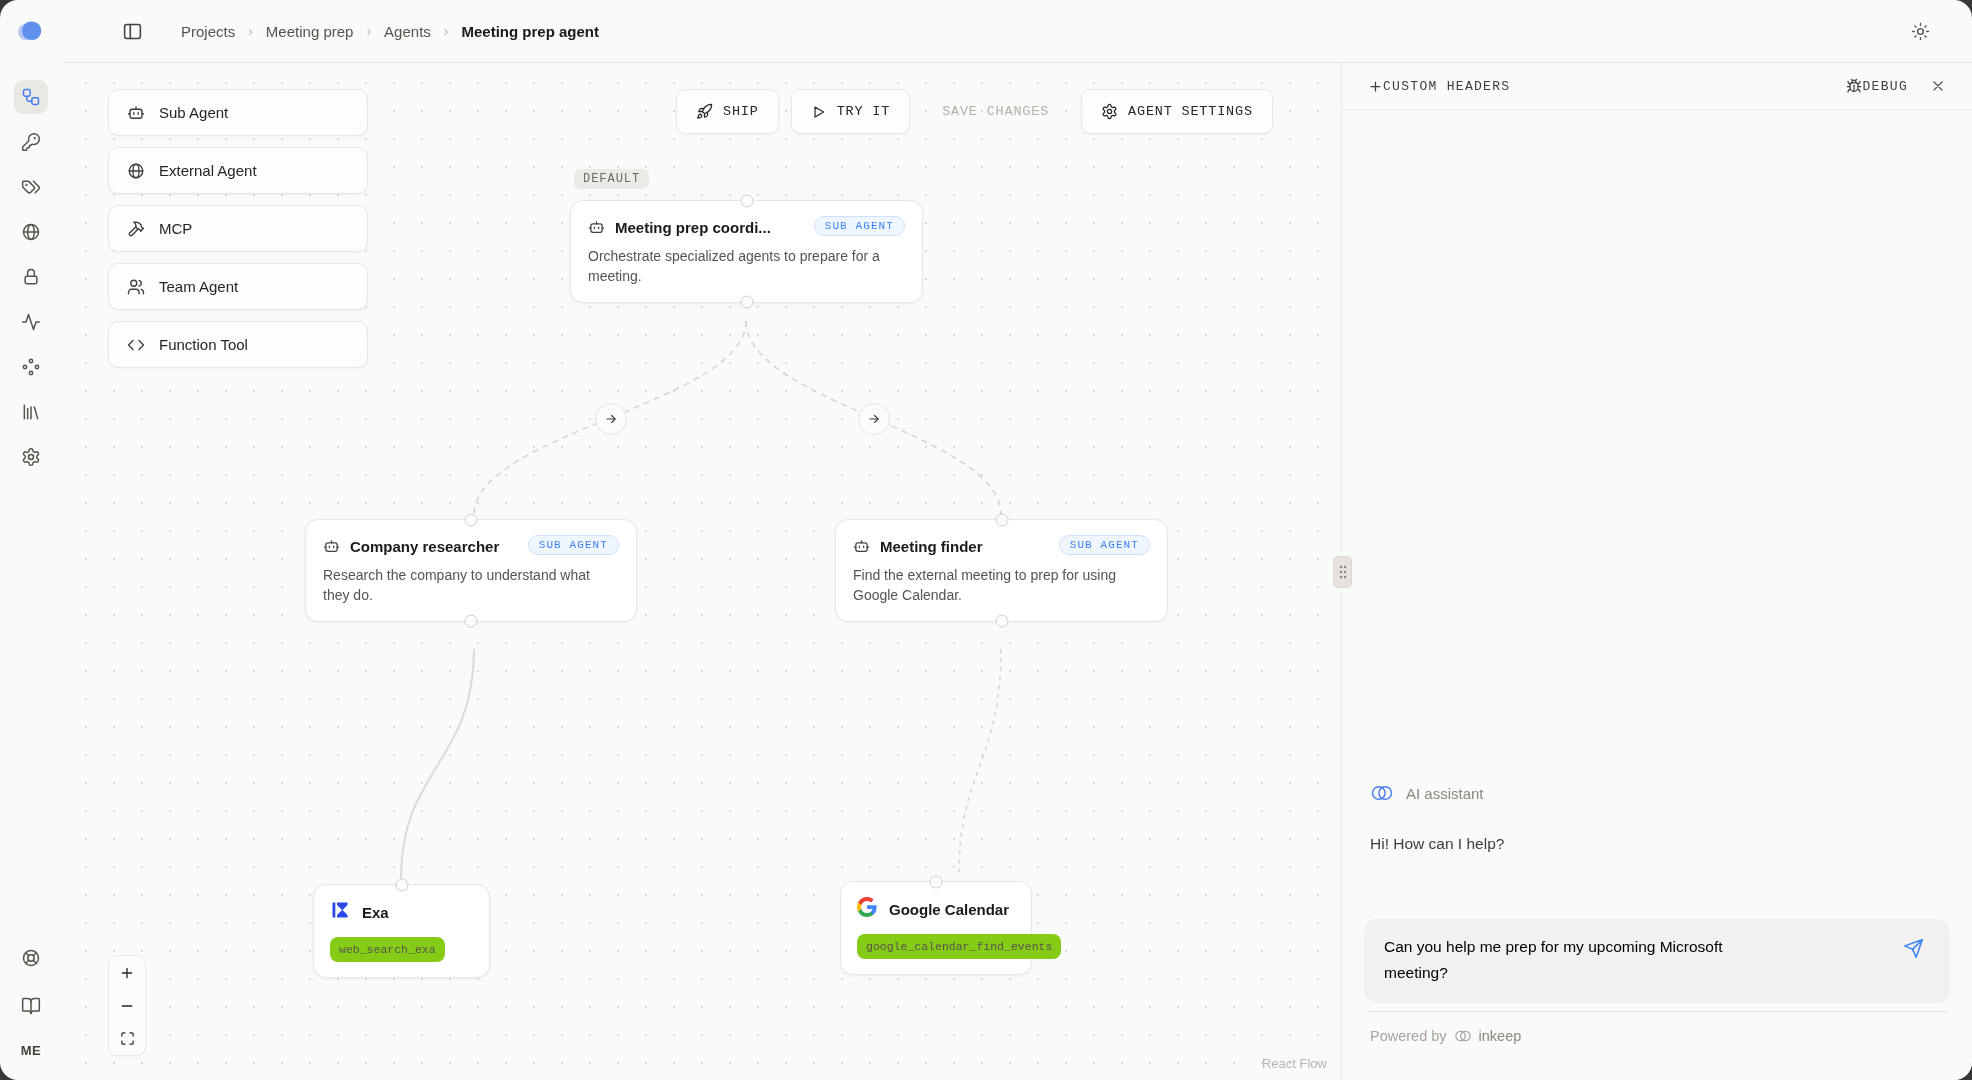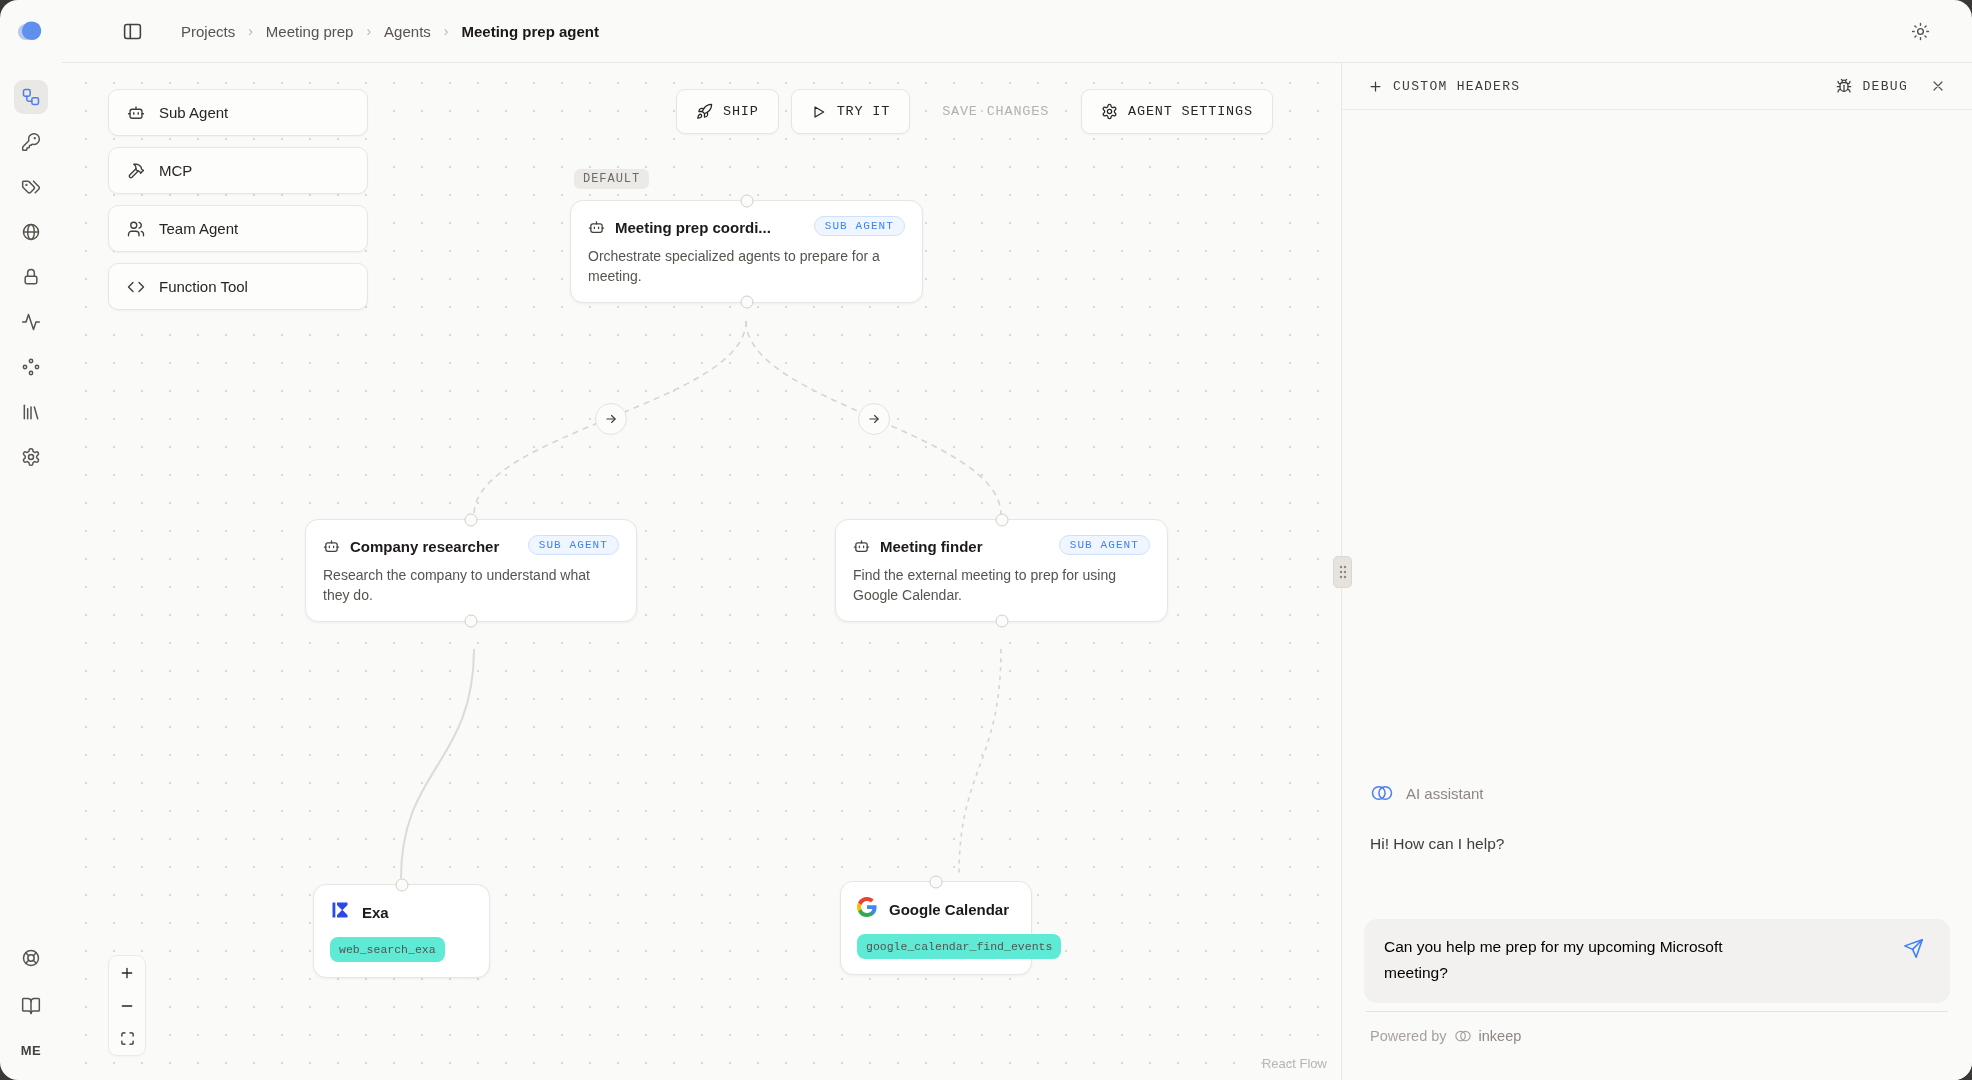--- a/index.html
+++ b/index.html
@@ -49,31 +49,31 @@
   .node-head .nic{color:#44403c;display:flex;flex:none;}
   .node-title{font-size:15px;font-weight:700;color:#1c1917;white-space:nowrap;}
   .badge{margin-left:auto;font-family:"Liberation Mono","DejaVu Sans Mono",monospace;font-size:11px;letter-spacing:.1em;color:#3b82f6;background:#eff6ff;border:1px solid #cfe0fb;border-radius:999px;padding:3px 10px;white-space:nowrap;}
   .node-desc{padding:10px 17px 15px 17px;font-size:14px;line-height:1.45;color:#57534e;}
   .handle{position:absolute;width:13px;height:13px;box-sizing:border-box;background:#fcfcfb;border:1.5px solid #d2cfca;border-radius:50%;left:50%;transform:translate(-50%,-50%);cursor:crosshair;}
   .handle.top{top:0;} .handle.bottom{top:100%;}
   .default-tag{position:absolute;left:512px;top:106px;z-index:3;background:#eceae7;color:#6e6962;border-radius:6px;padding:3px 9px;font-size:12px;letter-spacing:.08em;}
   .tool-node{padding:15px 16px;}
   .tool-head{display:flex;align-items:center;gap:12px;}
   .tool-title{font-size:15px;font-weight:700;color:#1c1917;white-space:nowrap;}
-  .tool-pill{display:inline-block;margin-top:13px;font-family:"Liberation Mono","DejaVu Sans Mono",monospace;font-size:11.5px;color:#57534e;background:#5eead4;border-radius:8px;padding:6px 9px;white-space:nowrap;}
+  .tool-pill{display:inline-block;margin-top:13px;font-family:"Liberation Mono","DejaVu Sans Mono",monospace;font-size:11.5px;color:#57534e;background:#84cc16;border-radius:8px;padding:6px 9px;white-space:nowrap;}
 
   
   .zoom-panel{position:absolute;left:46px;bottom:24px;width:36px;background:#fcfcfb;border:1px solid #eceae6;border-radius:9px;display:flex;flex-direction:column;overflow:hidden;box-shadow:0 1px 2px rgba(28,25,23,.03);z-index:3;}
   .zoom-btn{height:33px;display:flex;align-items:center;justify-content:center;color:#292524;cursor:pointer;}
   .rf-attr{position:absolute;right:14px;bottom:9px;font-size:13px;color:#b9b5af;z-index:3;cursor:pointer;}
 
   
   .panel{position:absolute;left:1341px;top:63px;right:0;bottom:0;border-left:1px solid #e9e7e4;background:#fafaf9;}
   .panel-head{height:46px;border-bottom:1px solid #edebe7;display:flex;align-items:center;padding:0 26px;}
-  .ph-btn{display:flex;align-items:center;gap:10px;font-family:"Liberation Mono","DejaVu Sans Mono",monospace;font-size:13px;letter-spacing:.1em;color:#3f3c39;cursor:pointer;}
+  .ph-btn{display:flex;align-items:center;font-family:"Liberation Mono","DejaVu Sans Mono",monospace;font-size:13px;letter-spacing:.1em;color:#3f3c39;cursor:pointer;}
   .ph-right{margin-left:auto;display:flex;align-items:center;gap:22px;}
   .close-btn{color:#57534e;display:flex;cursor:pointer;}
 
   .assistant-row{position:absolute;left:28px;top:718px;display:flex;align-items:center;gap:12px;font-size:15px;color:#8c8781;}
   .greeting{position:absolute;left:28px;top:772px;font-size:15.5px;color:#3f3c39;}
   .chat-card{position:absolute;left:22px;right:22px;top:856px;height:84px;box-sizing:border-box;background:#f3f1ef;border-radius:13px;padding:15px 20px;cursor:text;}
   .chat-text{font-size:15.5px;line-height:1.7;color:#000000;width:390px;}
   .send-btn{position:absolute;right:26px;top:19px;color:#3b82f6;display:flex;cursor:pointer;}
   .chat-divider{position:absolute;left:24px;right:24px;top:948px;height:1px;background:#e6e3df;}
   .powered{position:absolute;left:28px;top:964px;display:flex;align-items:center;gap:7px;font-size:14.5px;color:#a8a29e;cursor:pointer;}
@@ -228,20 +228,30 @@
       <div class="palette">
         <div class="palette-item">
           <span class="pic">
               <svg width="18" height="18" viewBox="0 0 24 24" fill="none" stroke="currentColor" stroke-width="1.8" stroke-linecap="round" stroke-linejoin="round">
                 <path d="M12 7V4"></path>
                 <rect width="16" height="12" x="4" y="7" rx="3"></rect>
                 <path d="M2 13h2M20 13h2M15 11.5v2M9 11.5v2"></path>
               </svg>
             </span>
           <span>Sub Agent</span>
+        </div>
+        <div class="palette-item">
+          <span class="pic">
+              <svg width="18" height="18" viewBox="0 0 24 24" fill="none" stroke="currentColor" stroke-width="1.8" stroke-linecap="round" stroke-linejoin="round">
+                <circle cx="12" cy="12" r="9"></circle>
+                <path d="M3 12h18"></path>
+                <ellipse cx="12" cy="12" rx="4" ry="9"></ellipse>
+              </svg>
+            </span>
+          <span>External Agent</span>
         </div>
         <div class="palette-item">
           <span class="pic">
               <svg width="18" height="18" viewBox="0 0 24 24" fill="none" stroke="currentColor" stroke-width="1.8" stroke-linecap="round" stroke-linejoin="round">
                 <path d="m15 12-8.373 8.373a1 1 0 1 1-3-3L12 9"></path>
                 <path d="m18 15 4-4"></path>
                 <path d="m21.5 11.5-1.914-1.914A2 2 0 0 1 19 8.172V7l-2.26-2.26a6 6 0 0 0-4.202-1.756L9 2.96l.92.82A6.18 6.18 0 0 1 12 8.4V10l2 2h1.172a2 2 0 0 1 1.414.586L18.5 14.5"></path>
               </svg>
             </span>
           <span>MCP</span>

